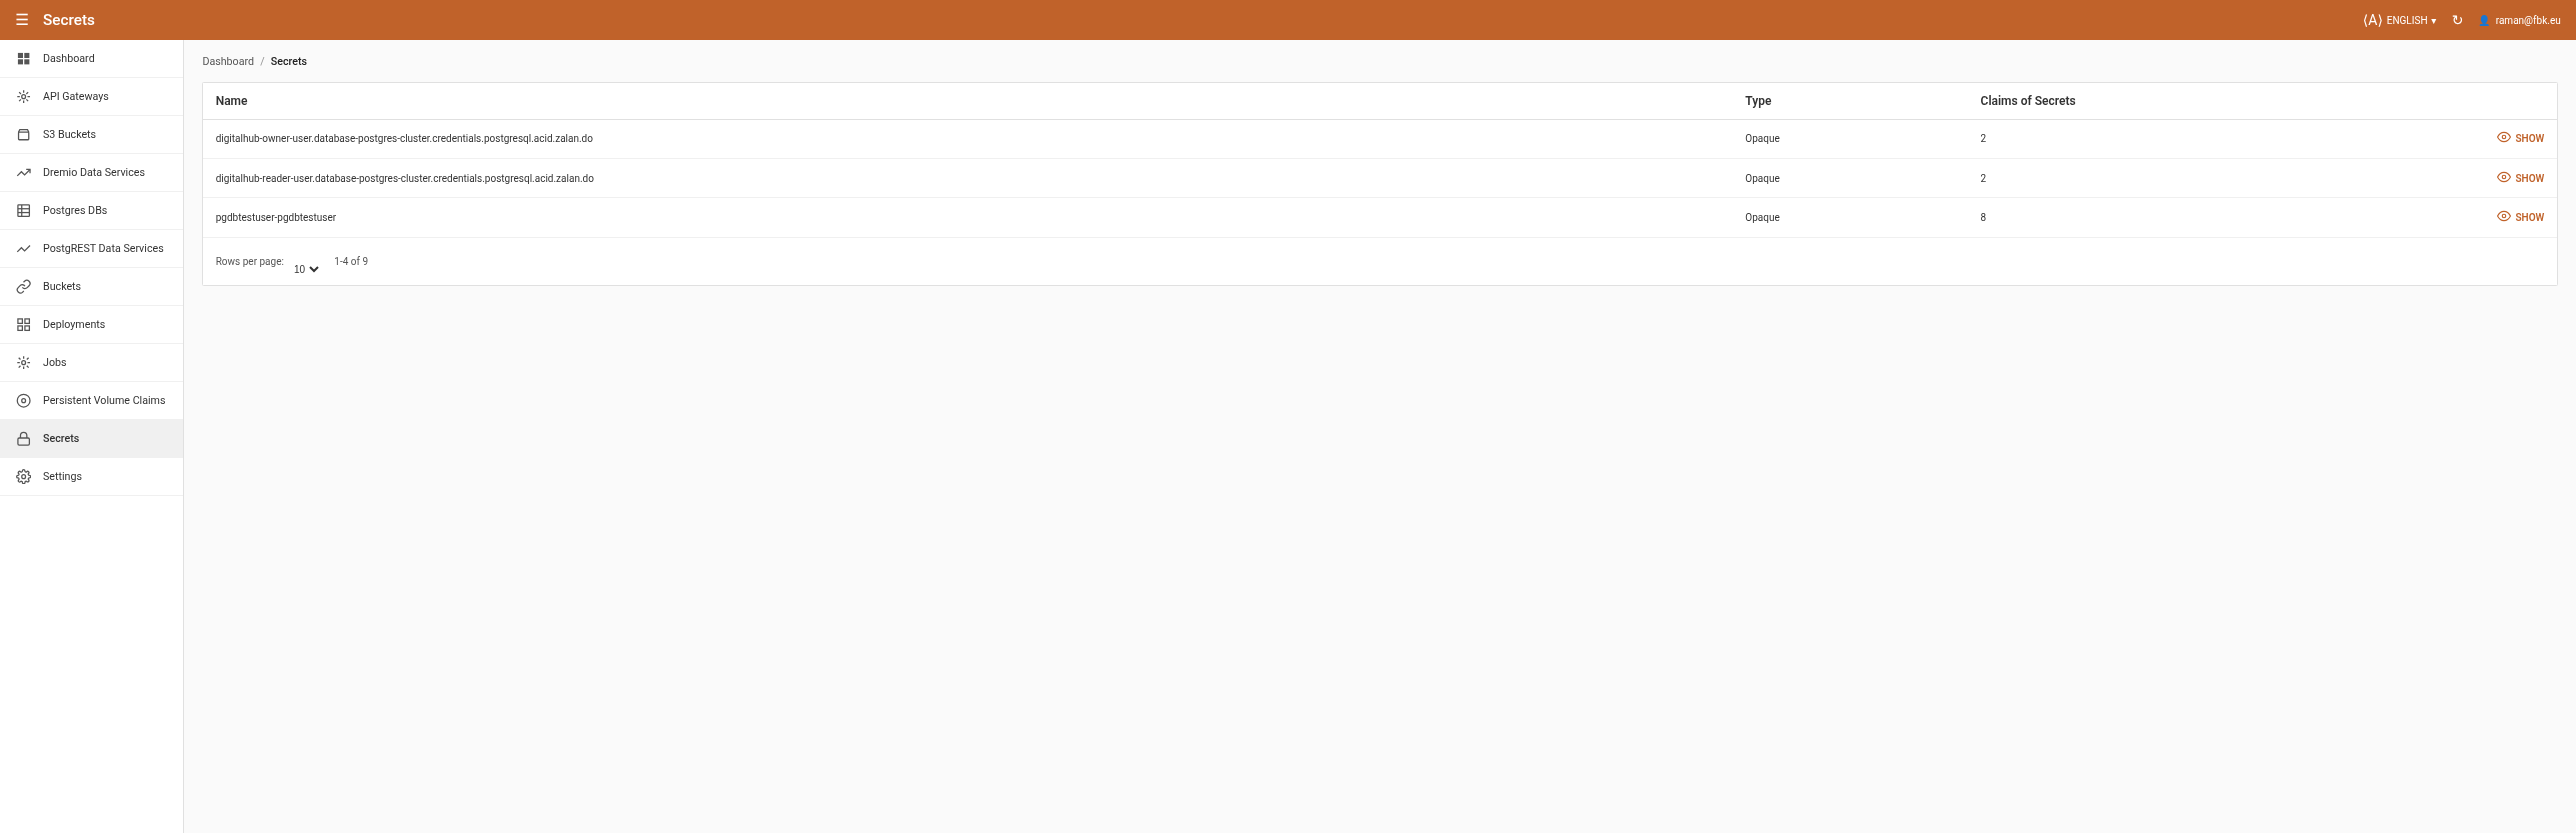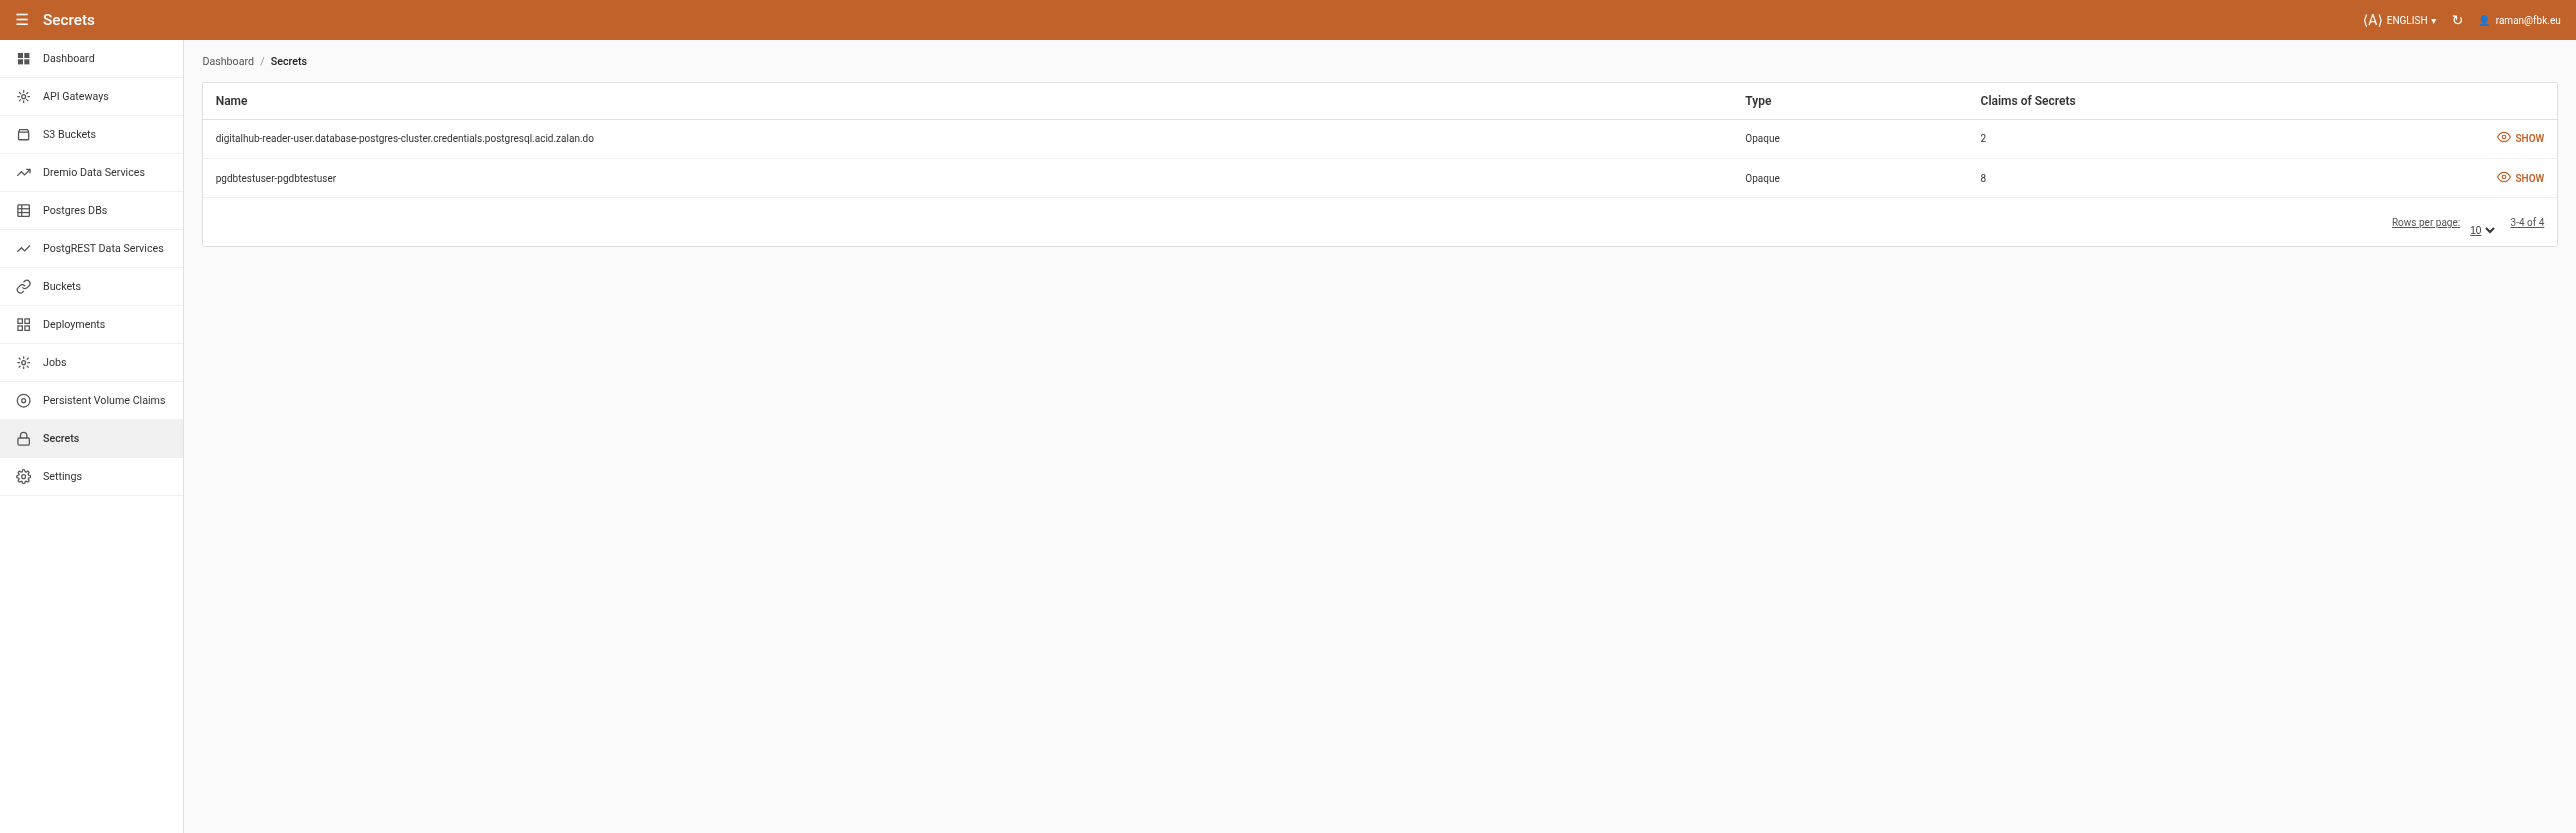--- a/index.html
+++ b/index.html
@@ -162,27 +162,25 @@
     }
     .col-name { width: 65%; }
     .col-type { width: 10%; }
     .col-num { width: 10%; }
     .col-action { width: 15%; text-align: right; }
 
     
     .pagination {
       display: flex;
       align-items: center;
-      justify-content: flex-end;
       padding: 9.2px 12.3px;
       font-size: 10px;
       color: #555;
       gap: 12.3px;
       border-top: 0.8px solid #f0f0f0;
-      text-decoration: underline;
     }
     .rows-per-page {
       display: flex;
       align-items: center;
       gap: 6.1px;
     }
     .rows-select {
       border: none;
       font-size: 10px;
       color: #333;
@@ -351,20 +349,36 @@
         <thead>
           <tr>
             <th class="col-name">Name</th>
             <th class="col-type">Type</th>
             <th class="col-num">Claims of Secrets</th>
             <th class="col-action"></th>
           </tr>
         </thead>
         <tbody id="table-body">
 
+        <tr>
+    <td>digitalhub-owner-user.database-postgres-cluster.credentials.postgresql.acid.zalan.do</td>
+    <td>Opaque</td>
+    <td>2</td>
+    <td>
+      <div class="show-btn">
+        <span class="show-eye">
+          <svg width="14" height="14" viewBox="0 0 24 24" fill="none" stroke="#c0622a" stroke-width="2">
+            <path d="M1 12s4-8 11-8 11 8 11 8-4 8-11 8-11-8-11-8z"></path>
+            <circle cx="12" cy="12" r="3"></circle>
+          </svg>
+        </span>
+        <span>SHOW</span>
+      </div>
+    </td>
+  </tr>
             <tr>
     <td>digitalhub-reader-user.database-postgres-cluster.credentials.postgresql.acid.zalan.do</td>
     <td>Opaque</td>
     <td>2</td>
     <td>
       <div class="show-btn">
         <span class="show-eye">
           <svg width="14" height="14" viewBox="0 0 24 24" fill="none" stroke="#c0622a" stroke-width="2">
             <path d="M1 12s4-8 11-8 11 8 11 8-4 8-11 8-11-8-11-8z"></path>
             <circle cx="12" cy="12" r="3"></circle>
@@ -395,18 +409,18 @@
 
       <div class="pagination">
         <div class="rows-per-page">
           <span>Rows per page:</span>
           <select class="rows-select">
             <option>10</option>
             <option>25</option>
             <option>50</option>
           </select>
         </div>
-        <span class="page-info">3-4 of 4</span>
+        <span class="page-info">1-4 of 9</span>
       </div>
     </div>
   </main>
 </div>
 
 
 </body></html>

